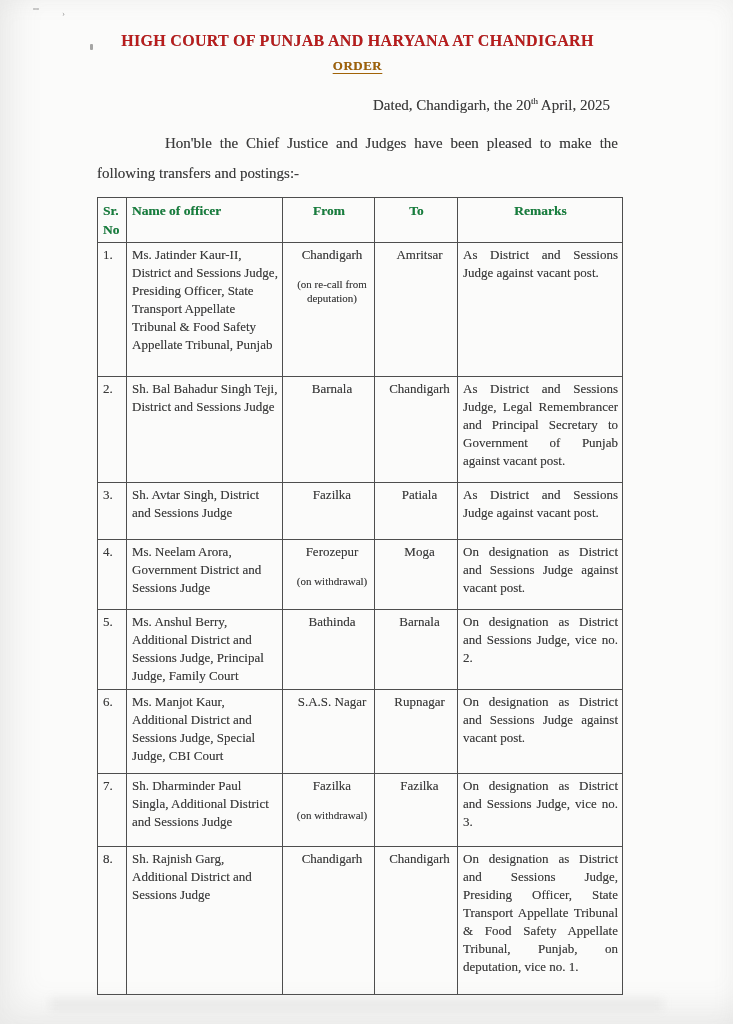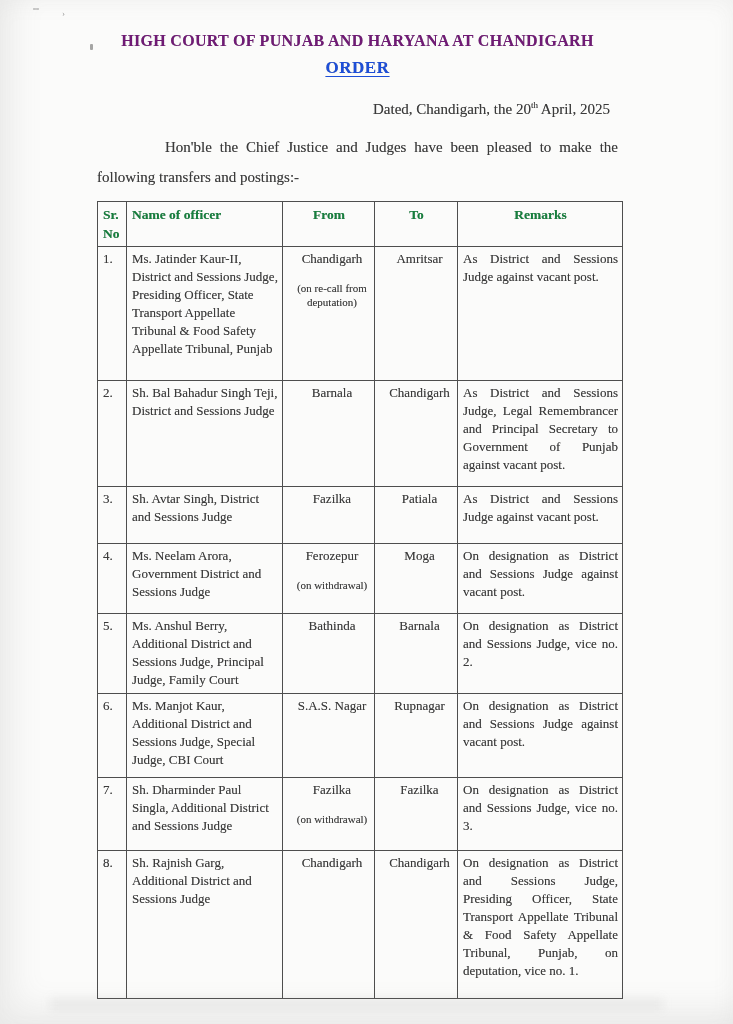--- a/index.html
+++ b/index.html
@@ -23,26 +23,26 @@
     background:rgba(140,140,140,0.10);filter:blur(5px);
   }
   .artifact{position:absolute;color:#9a9a9a;font-size:9px;line-height:1;text-shadow:none;}
   .a1{left:33px;top:7px;}
   .a2{left:62px;top:9px;}
   .a3{left:90px;top:44px;width:3px;height:6px;background:#777;border-radius:1px;opacity:.65;}
   .content{margin:0 115px 0 97px;}
   .title{
     margin:32px 0 0 0;
     text-align:center;
-    font-size:16px;font-weight:bold;color:#701a75;
+    font-size:16px;font-weight:bold;color:#b91c1c;
     letter-spacing:0.3px;
   }
   .order-heading{
     margin:8px 0 4px 0;text-align:center;
-    font-size:17px;font-weight:bold;color:#1d4ed8;
+    font-size:13px;font-weight:bold;color:#a16207;
     text-decoration:underline;text-underline-offset:3px;
     letter-spacing:0.5px;
   }
   .date-line{
     margin:22px 0 0 0;text-align:right;font-size:15px;padding-right:8px;
   }
   .date-line sup{font-size:9px;}
   .intro{margin:14px 0 0 0;font-size:15px;line-height:30px;}
   .intro-l1{padding-left:68px;text-align:justify;text-align-last:justify;}
   .intro-l2{text-align:left;}

